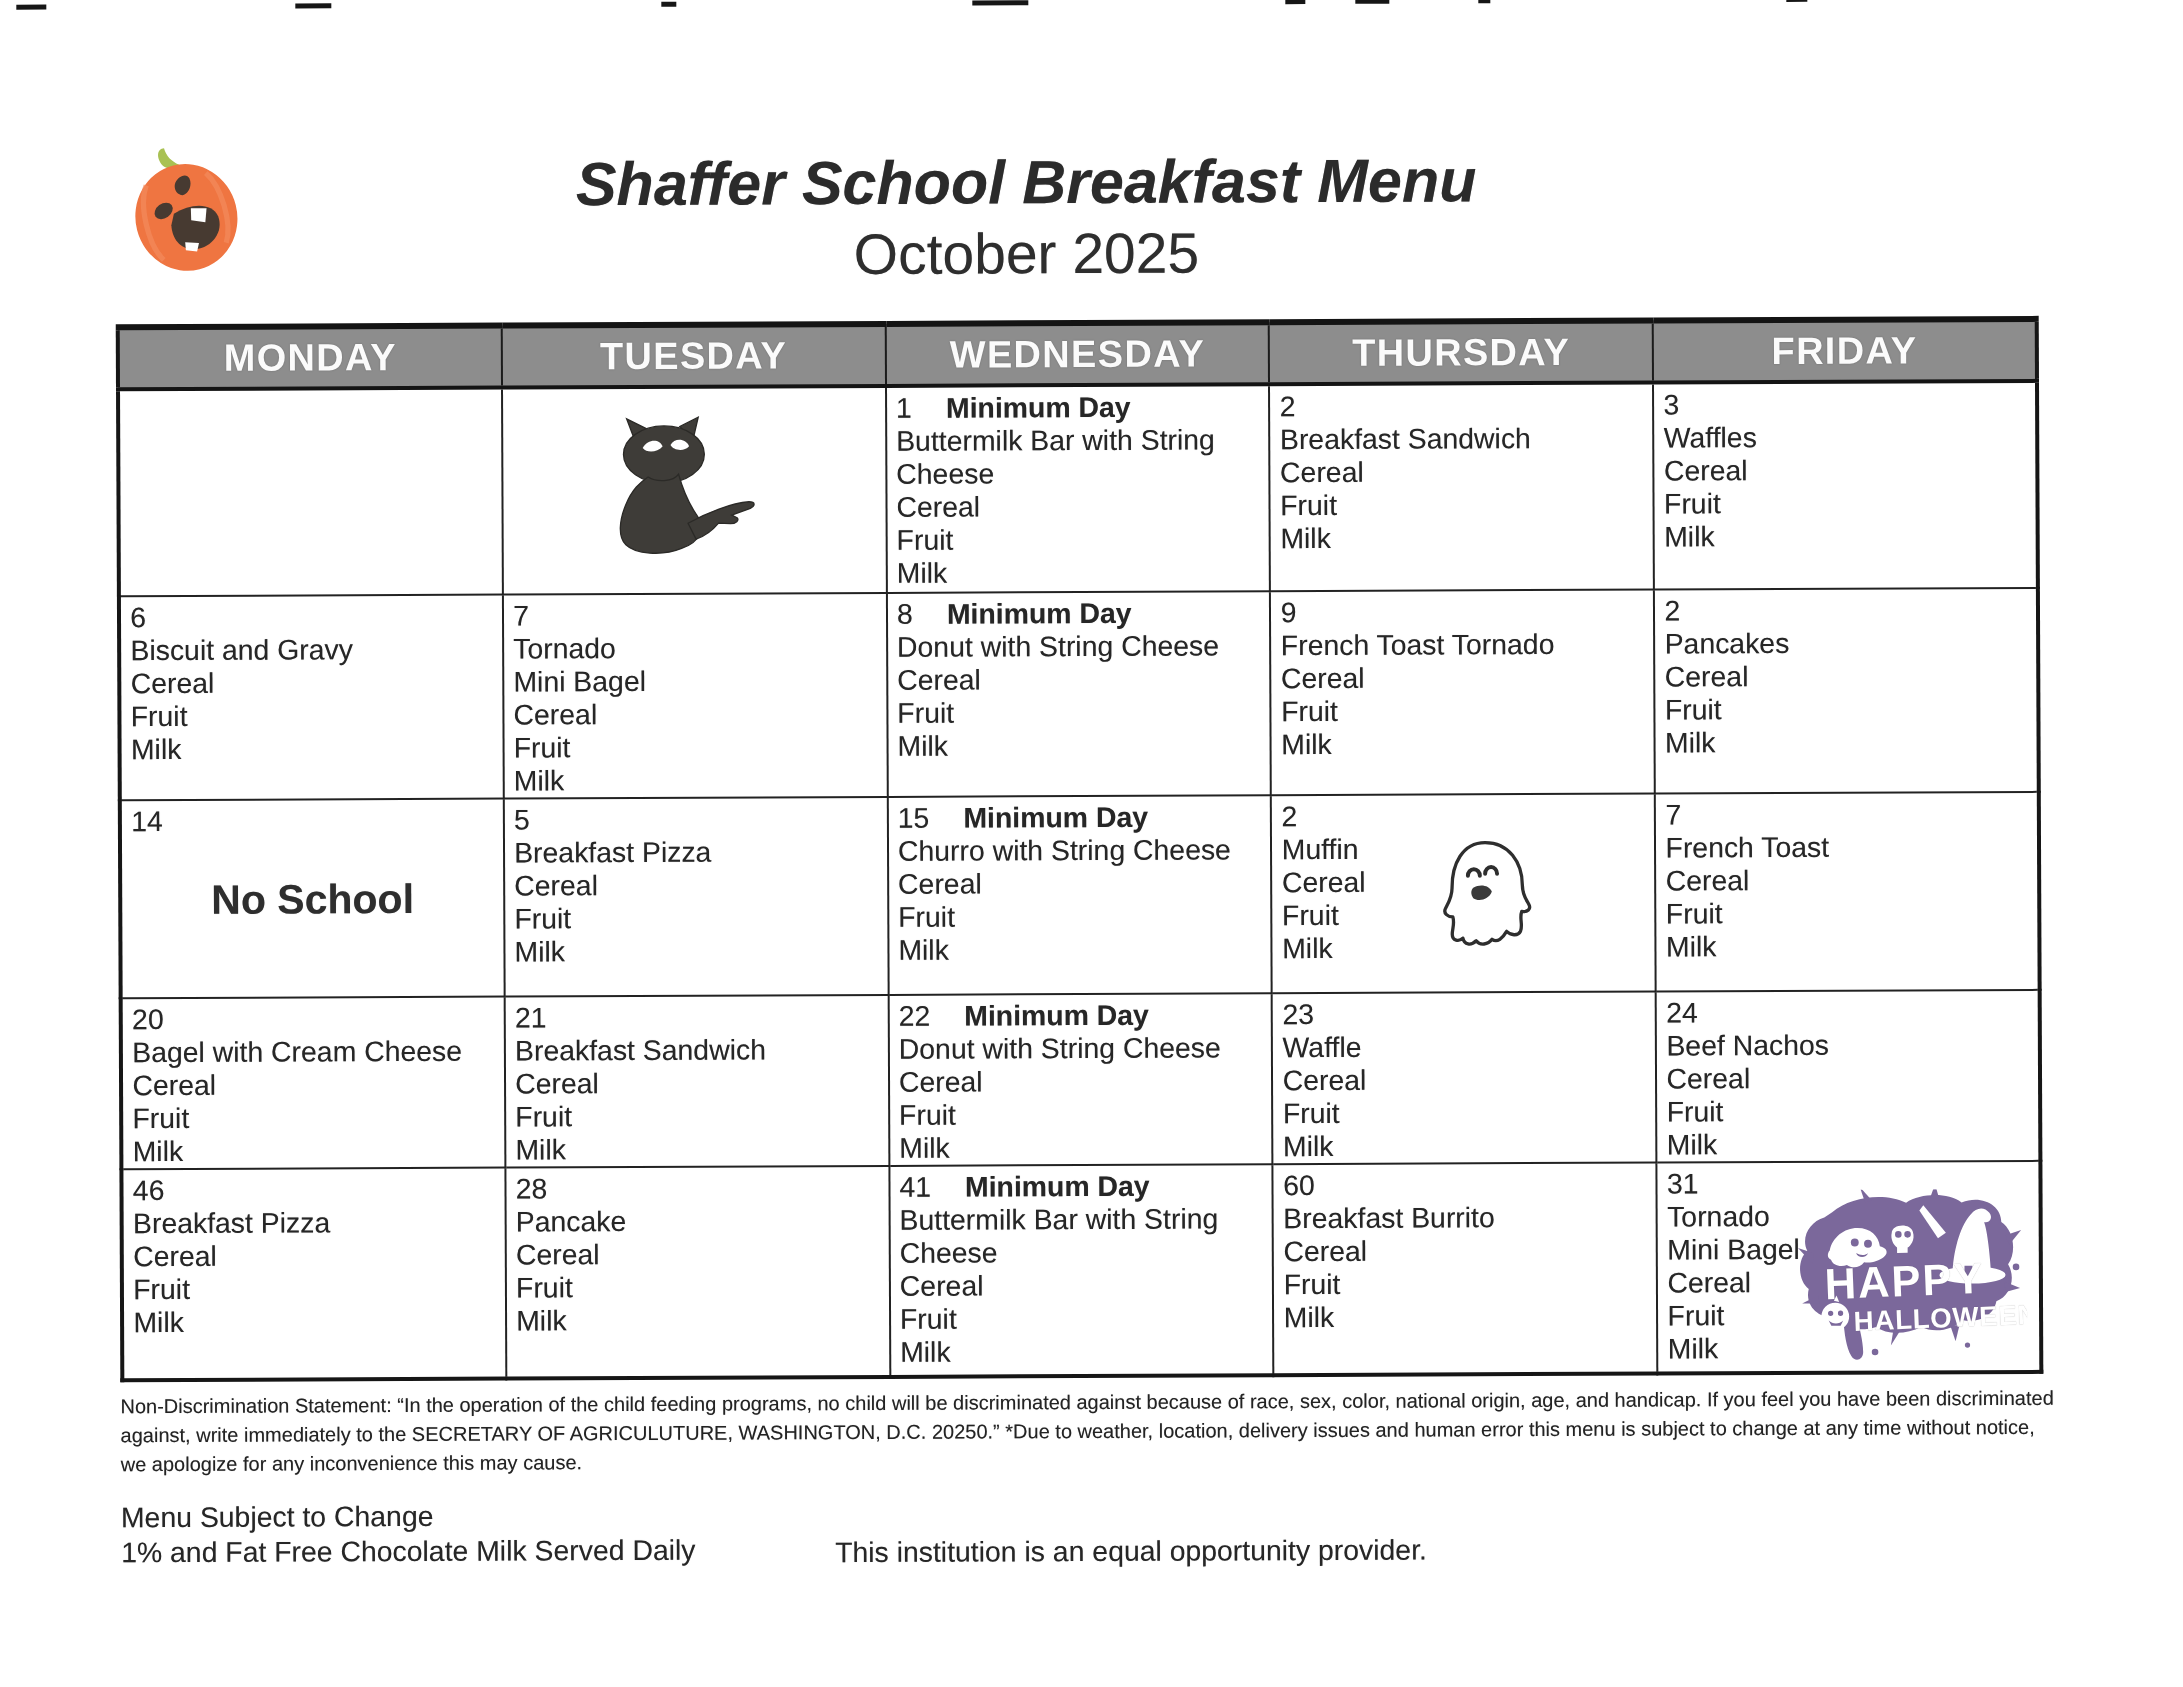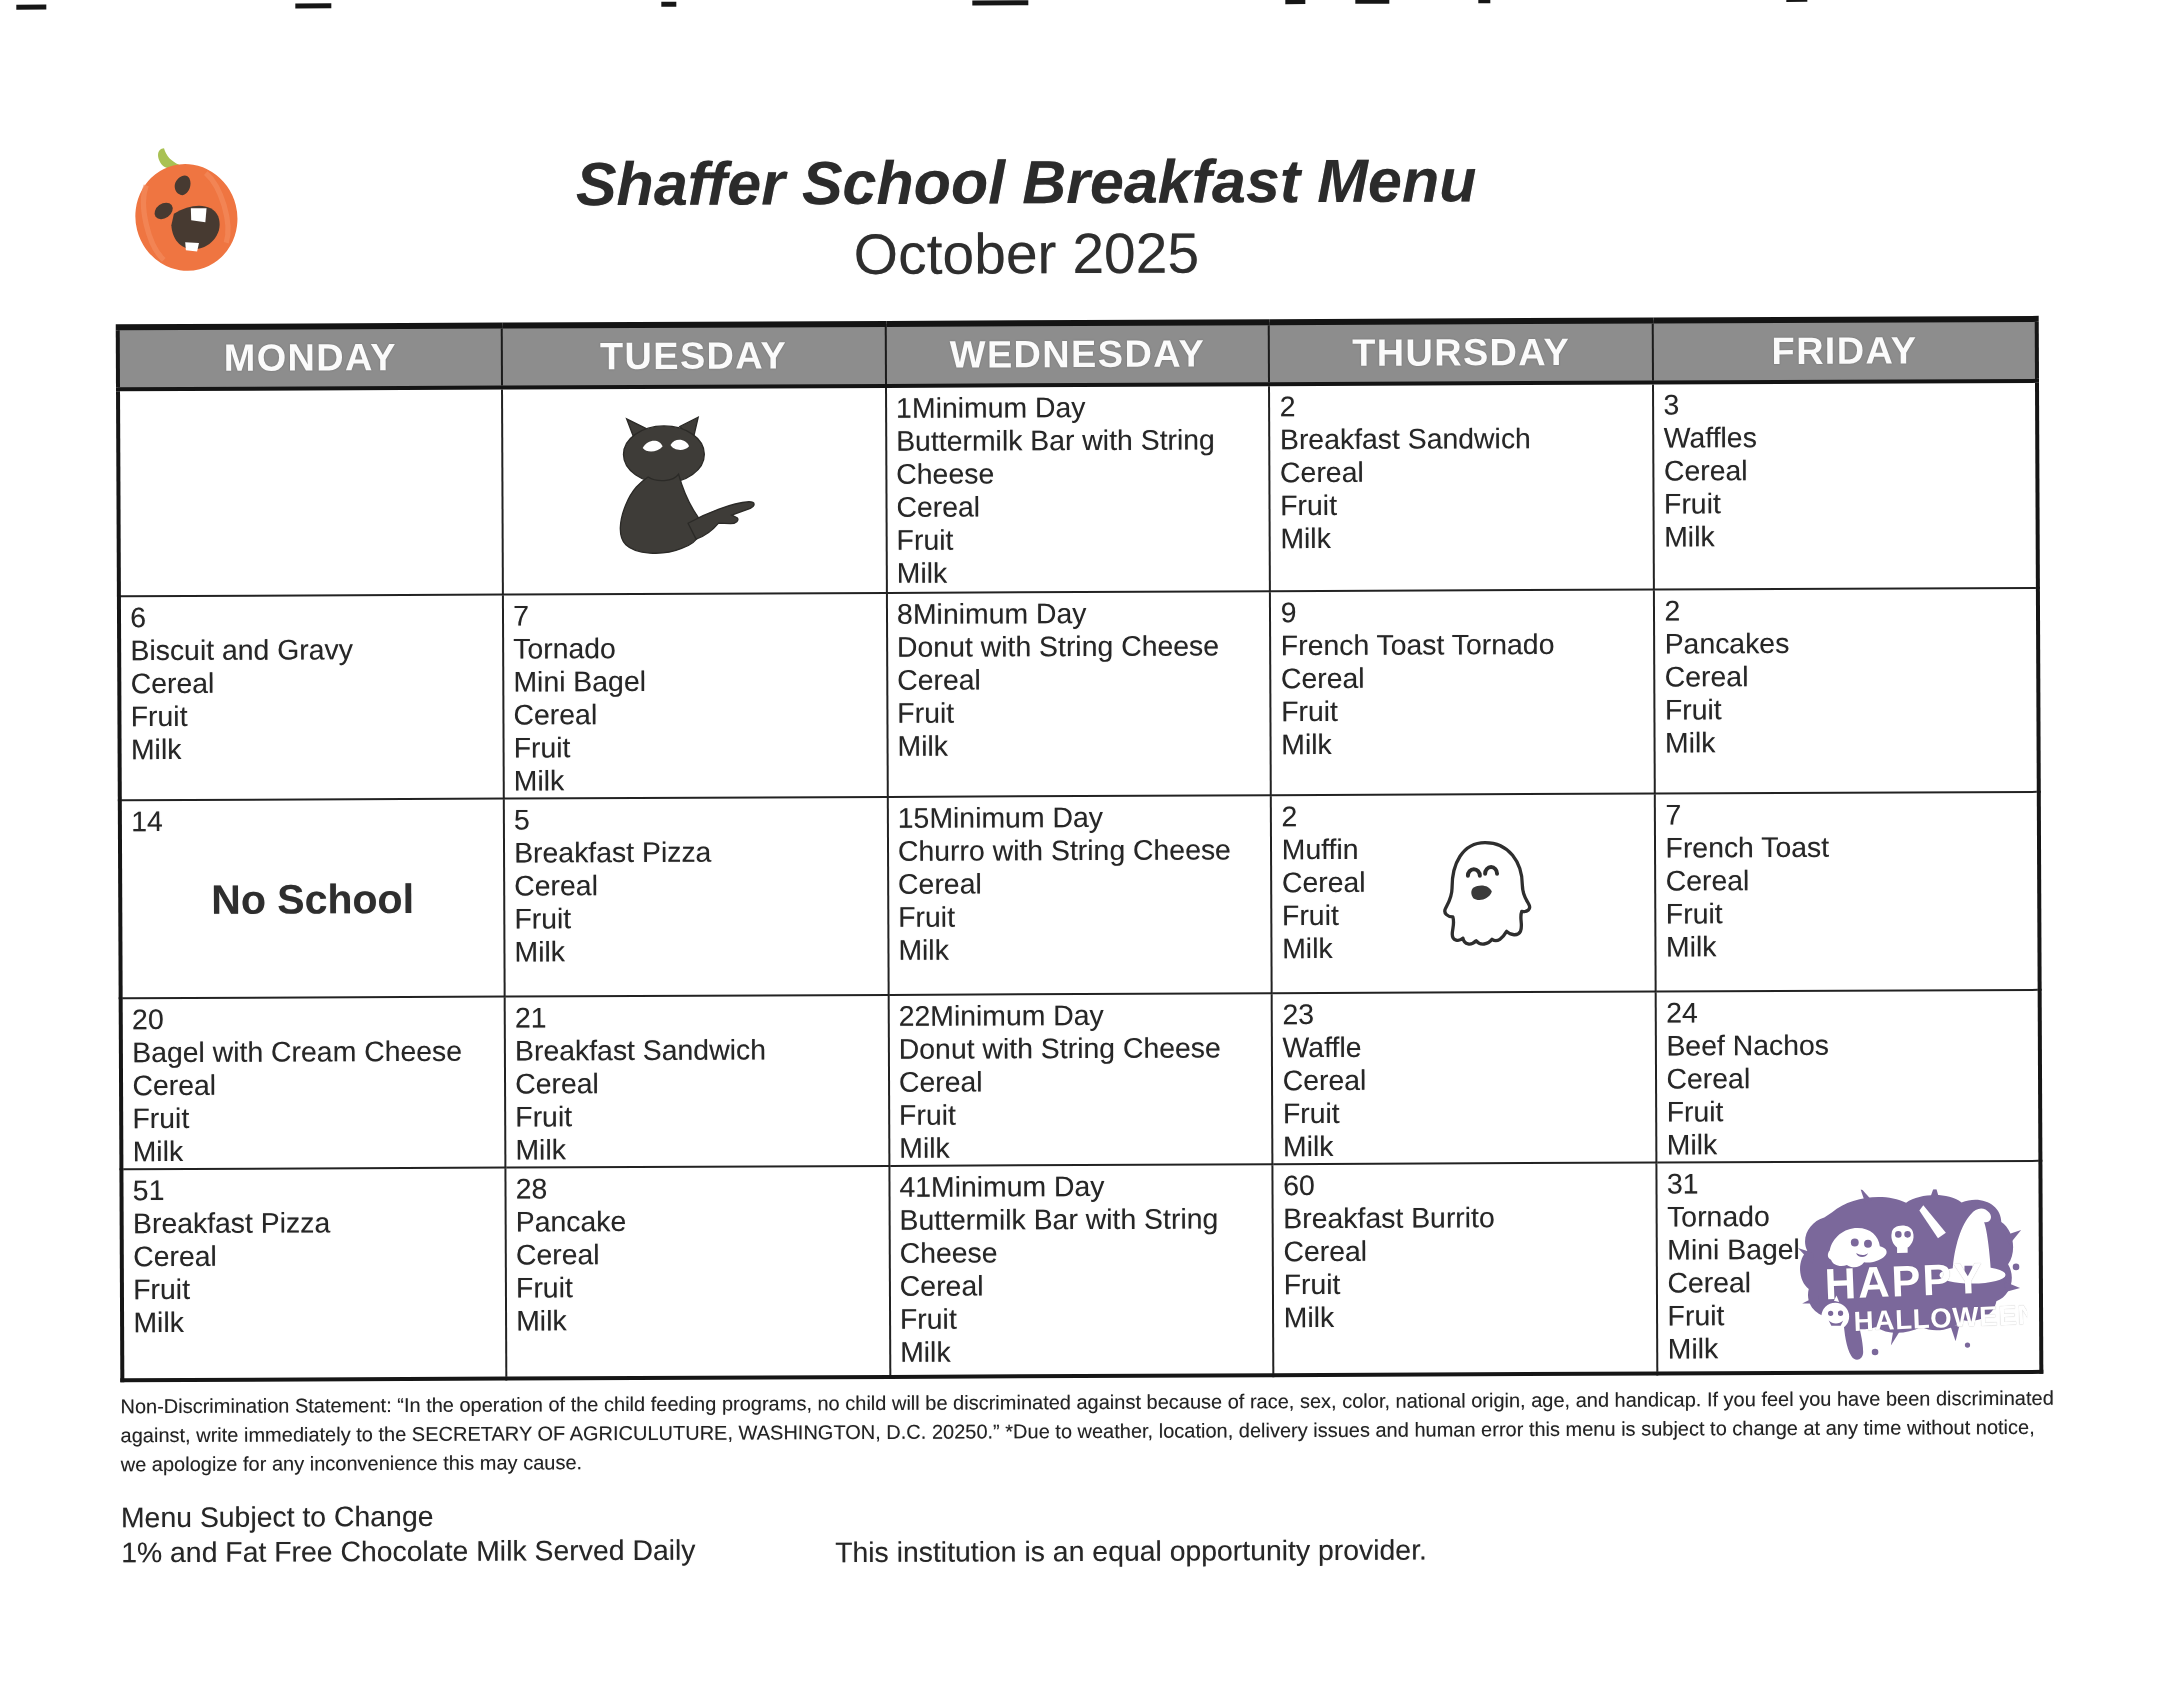--- a/index.html
+++ b/index.html
@@ -28,21 +28,21 @@
      letter-spacing:1.3px;border:2.6px solid #1b1b1b;border-top:6px solid #141414;
      border-bottom:4px solid #141414;text-align:center;vertical-align:middle;
      text-shadow:0 0 1.3px rgba(60,60,60,.6);}
   thead tr{height:62px;}
   td{border:2.6px solid #222222;vertical-align:top;position:relative;
      padding:4px 9.3px 0 9.3px;font-size:28.4px;line-height:33px;color:#262626;
      text-shadow:0 0 0.7px rgba(40,40,40,.4);}
   tr.week-0{height:207px;} tr.week-1{height:198px;} tr.week-2{height:198px;}
   tr.week-3{height:171px;} tr.week-4{height:211px;}
   .cell-head .date{display:inline-block;min-width:16px;}
-  .cell-head .flag{font-weight:400;}
+  .cell-head .flag{font-weight:700;margin-left:34px;}
   .notice{font-size:41px;font-weight:700;text-align:center;margin-top:46px;color:#2e2e2e;}
   .cell-icon{position:absolute;pointer-events:none;}
   .icon-black-cat{left:97px;top:26.5px;width:163px;height:150px;}
   .icon-ghost{left:156px;top:42px;width:114px;height:114px;}
   .icon-happy-halloween{left:136px;top:26.5px;width:233px;height:177px;}
 
   
   .statement{position:absolute;left:118px;top:1388px;width:1938px;
              font-size:20px;line-height:29px;color:#232323;
              text-shadow:0 0 0.7px rgba(40,40,40,.4);}
@@ -248,21 +248,21 @@
           <td class="cell">
             <div class="cell-head"><span class="date">24</span></div>
             <div class="item">Beef Nachos</div>
             <div class="item">Cereal</div>
             <div class="item">Fruit</div>
             <div class="item">Milk</div>
           </td>
         </tr>
         <tr class="week week-4">
           <td class="cell">
-            <div class="cell-head"><span class="date">51</span></div>
+            <div class="cell-head"><span class="date">46</span></div>
             <div class="item">Breakfast Pizza</div>
             <div class="item">Cereal</div>
             <div class="item">Fruit</div>
             <div class="item">Milk</div>
           </td>
           <td class="cell">
             <div class="cell-head"><span class="date">28</span></div>
             <div class="item">Pancake</div>
             <div class="item">Cereal</div>
             <div class="item">Fruit</div>

